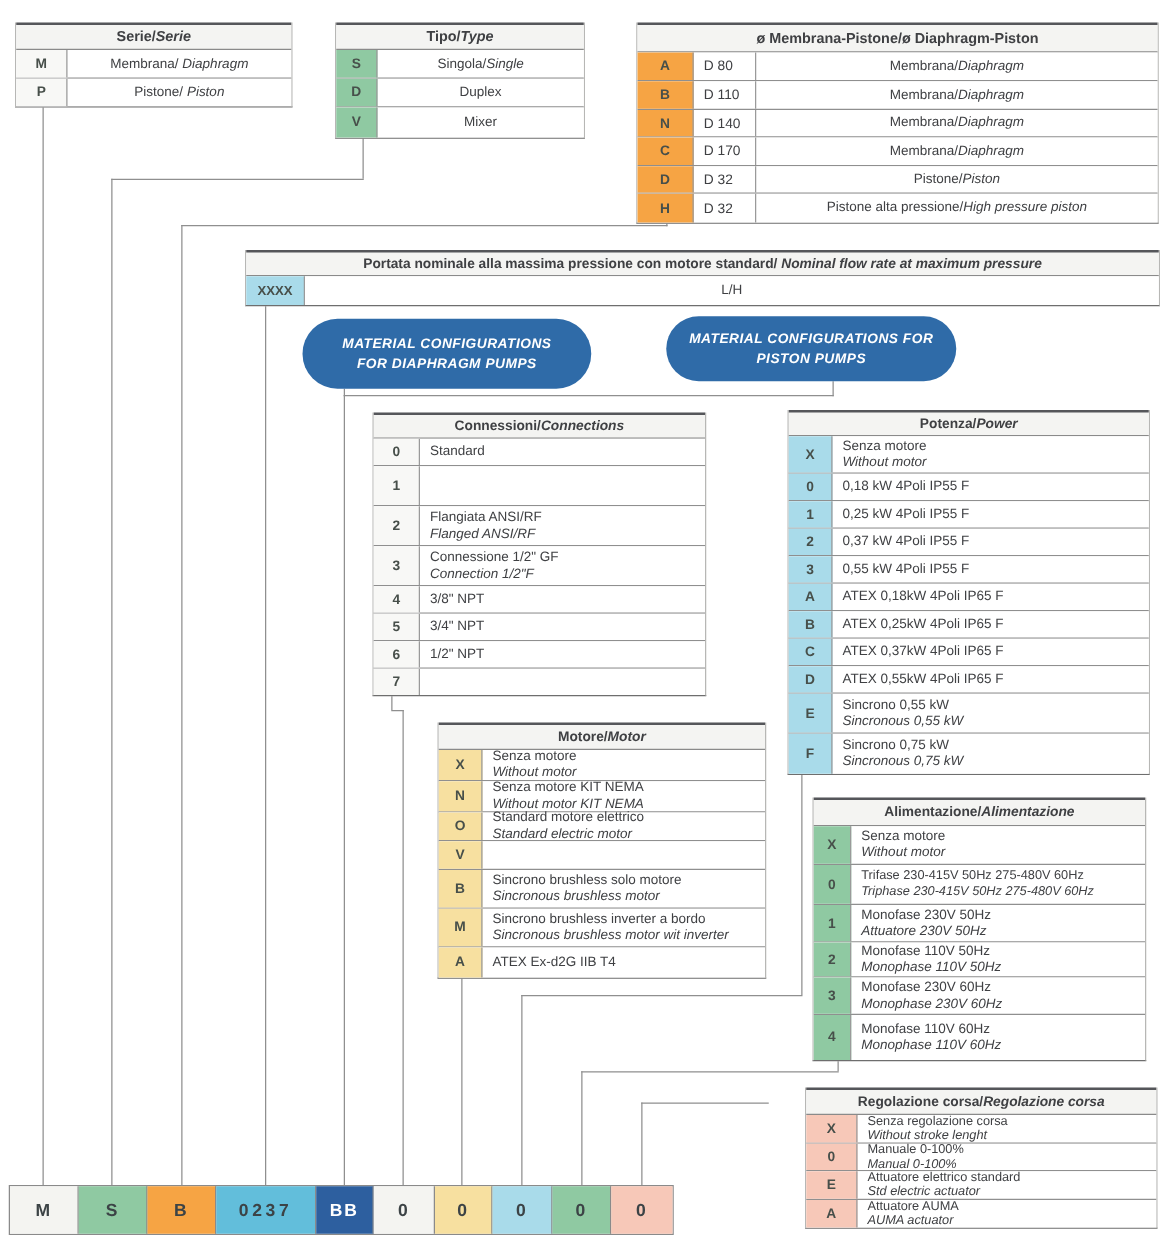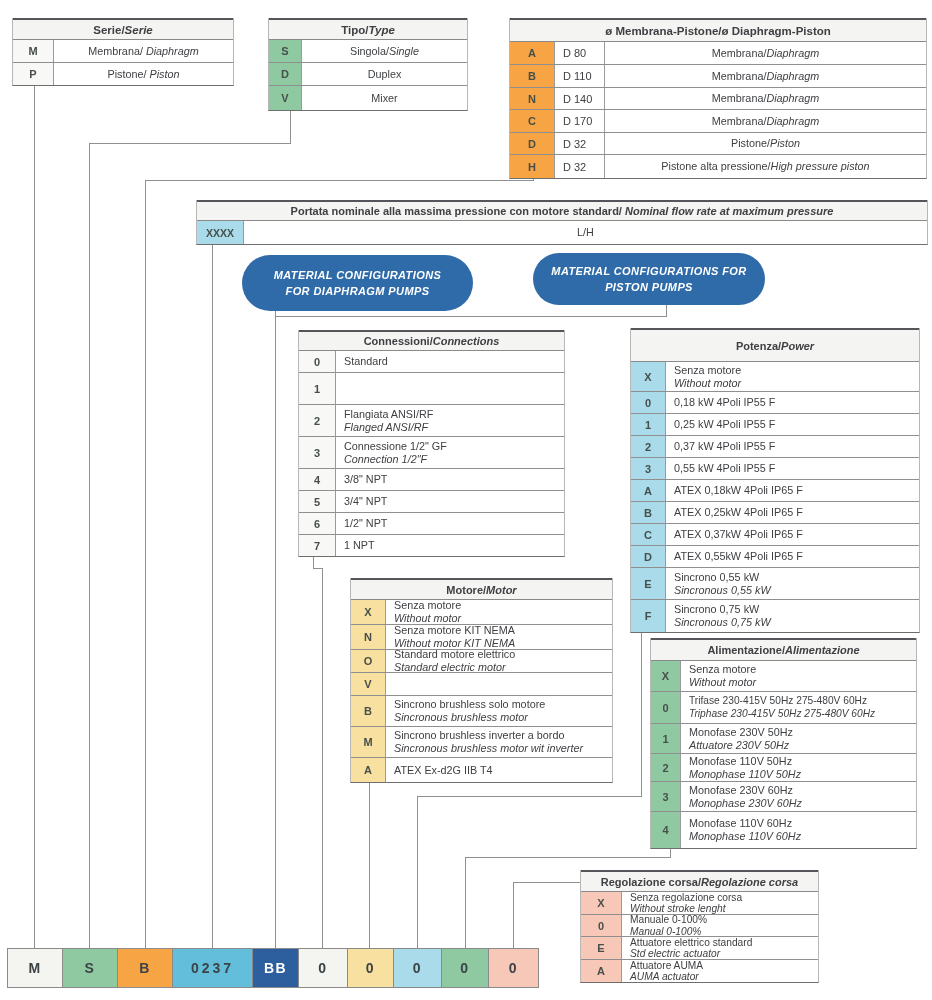--- a/index.html
+++ b/index.html
@@ -23,21 +23,21 @@
   .desc.inline{flex-direction:row;align-items:center}
   .desc .en{font-style:italic}
   .t-serie{left:12px;top:18px;width:222px}   .t-serie .key{flex-basis:41px}
   .t-tipo{left:268px;top:18px;width:200px}   .t-tipo .key{flex-basis:33px;background:#8fc9a2}
   .t-mem{left:509px;top:18px;width:418px}    .t-mem .key{flex-basis:45px;background:#f6a444}
   .t-por{left:196px;top:200px;width:732px}   .t-por .key{flex-basis:47px;background:#a9dbea;font-size:10.5px}
   .t-con{left:298px;top:330px;width:267px}   .t-con .key{flex-basis:37px}
   .t-pot{left:630px;top:328px;width:290px}   .t-pot .key{flex-basis:35px;background:#a9dbea}
   .t-mot{left:350px;top:578px;width:263px}   .t-mot .key{flex-basis:35px;background:#f7e0a0}
   .t-ali{left:650px;top:638px;width:267px}   .t-ali .key{flex-basis:30px;background:#8fc9a2}
-  .t-reg{left:580px;top:870px;width:239px}   .t-reg .key{flex-basis:41px;background:#f7c8b8}
+  .t-reg{left:644px;top:870px;width:282px}   .t-reg .key{flex-basis:41px;background:#f7c8b8}
   .t-con .hd,.t-pot .hd,.t-mot .hd,.t-ali .hd,.t-reg .hd{font-size:11px}
   .bluebox{position:absolute;z-index:2;background:#2f6ba8;border-radius:28px;color:#fff;
            display:flex;align-items:center;justify-content:center;text-align:center;
            font-style:italic;font-weight:600;font-size:11px;line-height:1.5;letter-spacing:.4px;box-sizing:border-box}
   .code-row{position:absolute;left:7px;top:948px;z-index:3;display:flex;border:1px solid #8a8a8a;background:#fff}
   .code-cell{box-sizing:border-box;height:38px;display:flex;align-items:center;justify-content:center;
              font-weight:600;font-size:14px;letter-spacing:1.5px;border-right:1px solid #8a8a8a;color:#3c4346}
   .code-cell:last-child{border-right:none}
   .c-white{background:#f4f4f1}.c-green{background:#8fc9a2}.c-orange{background:#f6a444}
   .c-cyan{background:#62bedb;letter-spacing:3px}.c-blue{background:#2d5f9f;color:#fff}
@@ -174,26 +174,25 @@
     <div class="tr" style="height:22px">
         <div class="key">5</div>
         <div class="desc"><span>3/4" NPT</span></div>
       </div>
     <div class="tr" style="height:22px">
         <div class="key">6</div>
         <div class="desc"><span>1/2" NPT</span></div>
       </div>
     <div class="tr" style="height:21px">
         <div class="key">7</div>
-        <div class="desc"><span>1 NPT</span></div>
       </div>
   </div>
 
   <div class="tbl t-pot">
-    <div class="hd" style="height:34px"><span>Potenza/</span><span class="en">Power</span></div>
+    <div class="hd" style="height:21px"><span>Potenza/</span><span class="en">Power</span></div>
     <div class="tr" style="height:30px">
         <div class="key">X</div>
         <div class="desc"><span>Senza motore</span><span class="en">Without motor</span></div>
       </div>
     <div class="tr" style="height:22px">
         <div class="key">0</div>
         <div class="desc"><span>0,18 kW 4Poli IP55 F</span></div>
       </div>
     <div class="tr" style="height:22px">
         <div class="key">1</div>

